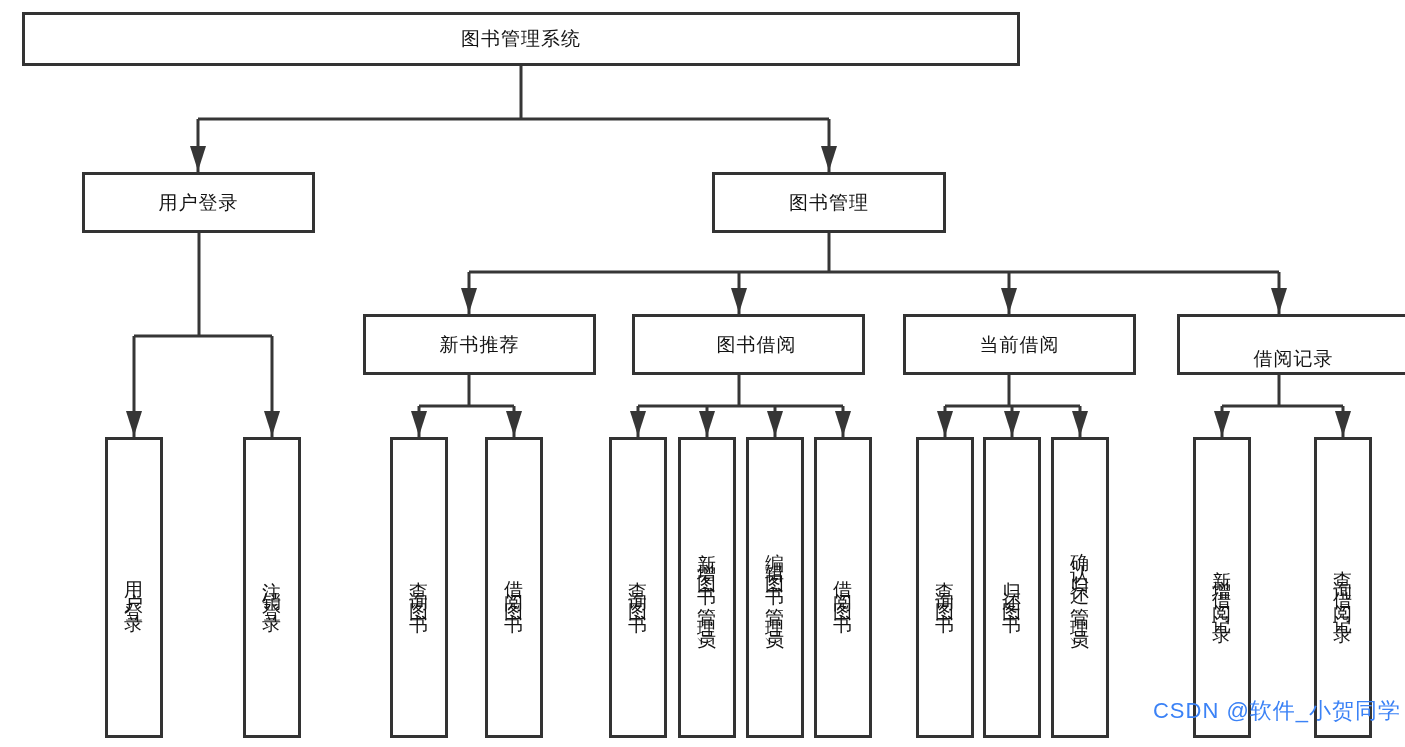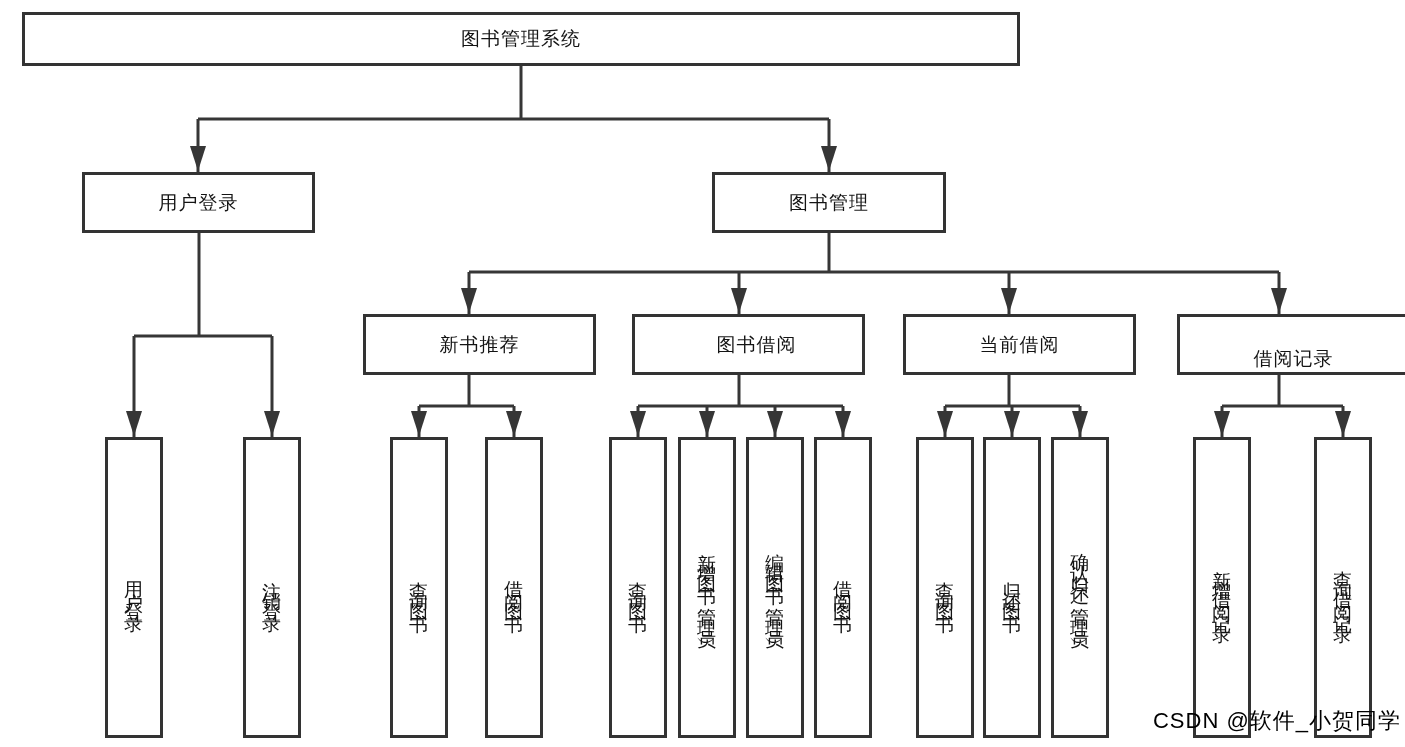--- a/index.html
+++ b/index.html
@@ -48,24 +48,24 @@
     text-orientation: mixed;
     font-size: 19px;
     letter-spacing: 11px;
     color: #141414;
     line-height: 1;
     white-space: nowrap;
   }
   .watermark {
     position: absolute;
     right: 4px;
-    bottom: 11px;
+    bottom: 21px;
     font-size: 22px;
     letter-spacing: 1px;
-    color: #000000;
+    color: #3b82f6;
     user-select: none;
     margin-top: 22px;
   }
 </style>
 </head>
 <body>
 
 <div class="canvas">
 
   <svg class="connectors" viewBox="0 0 1405 747">

